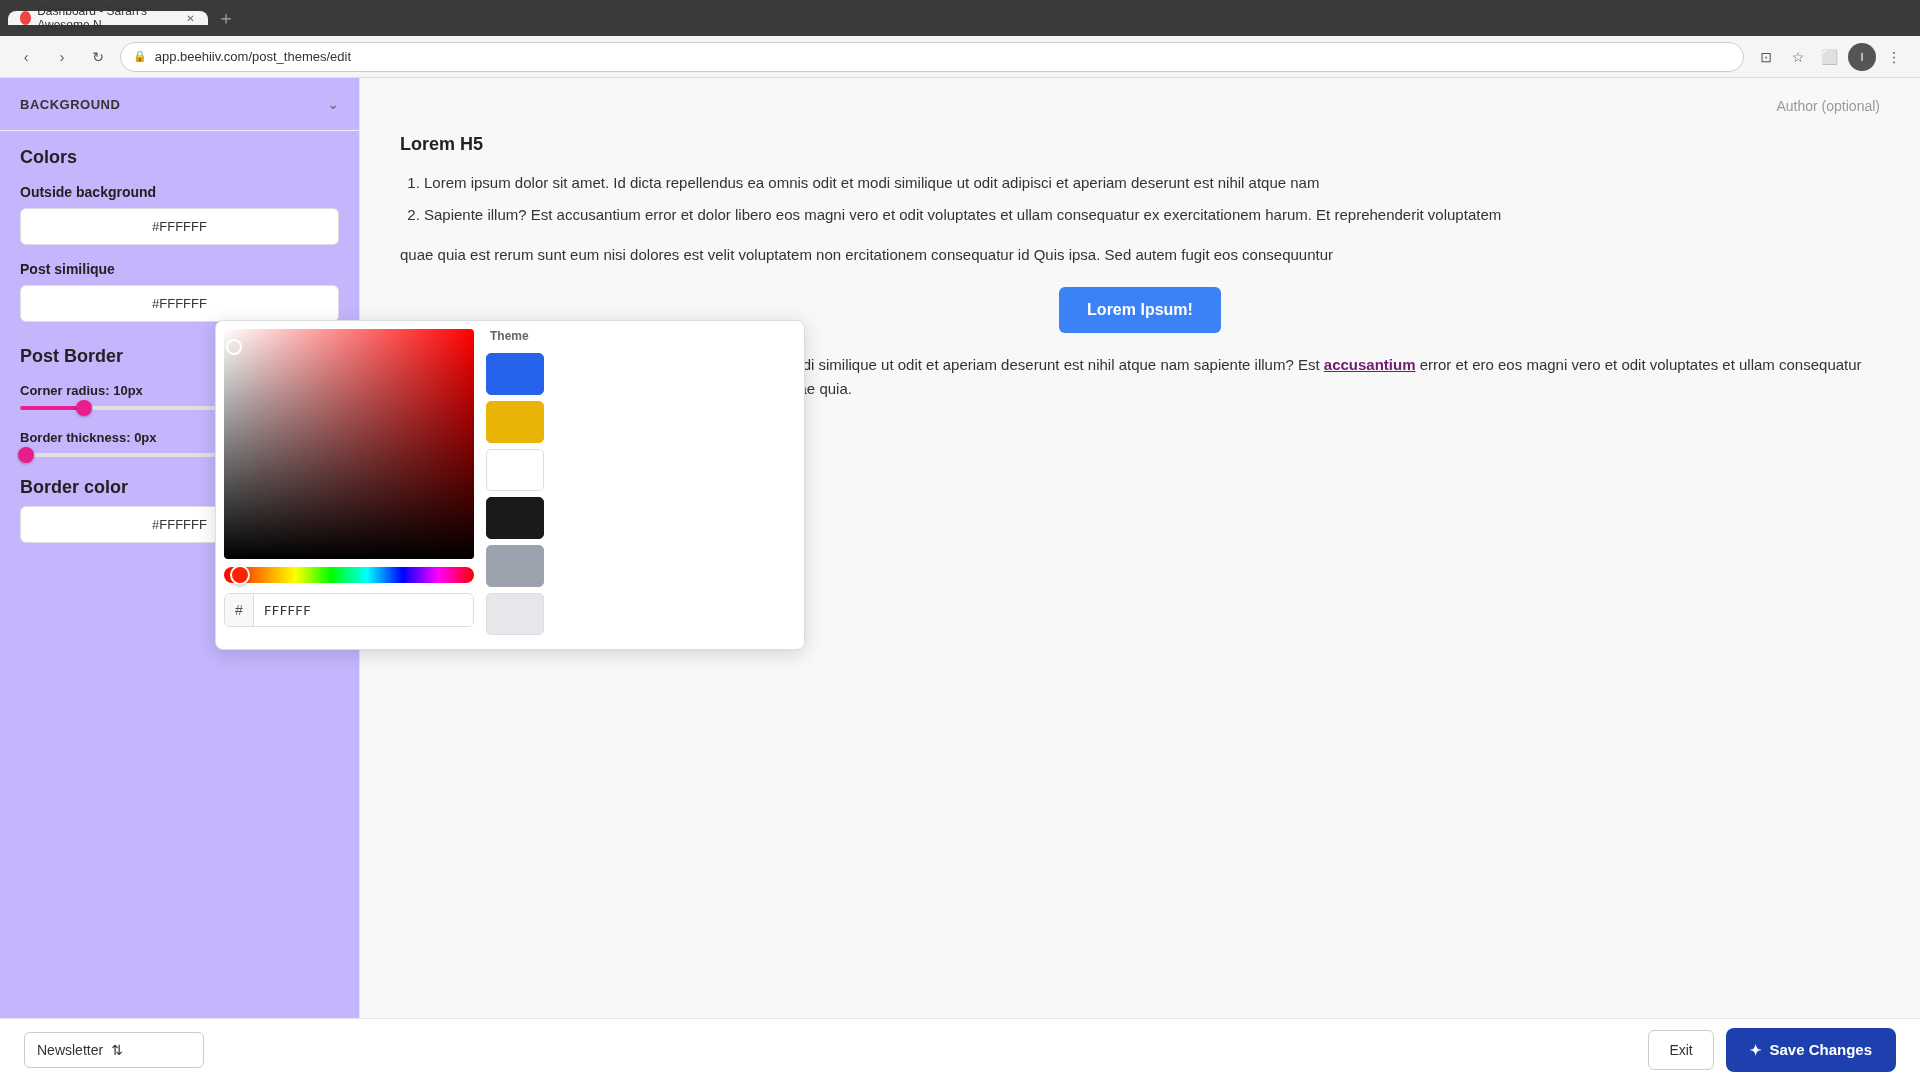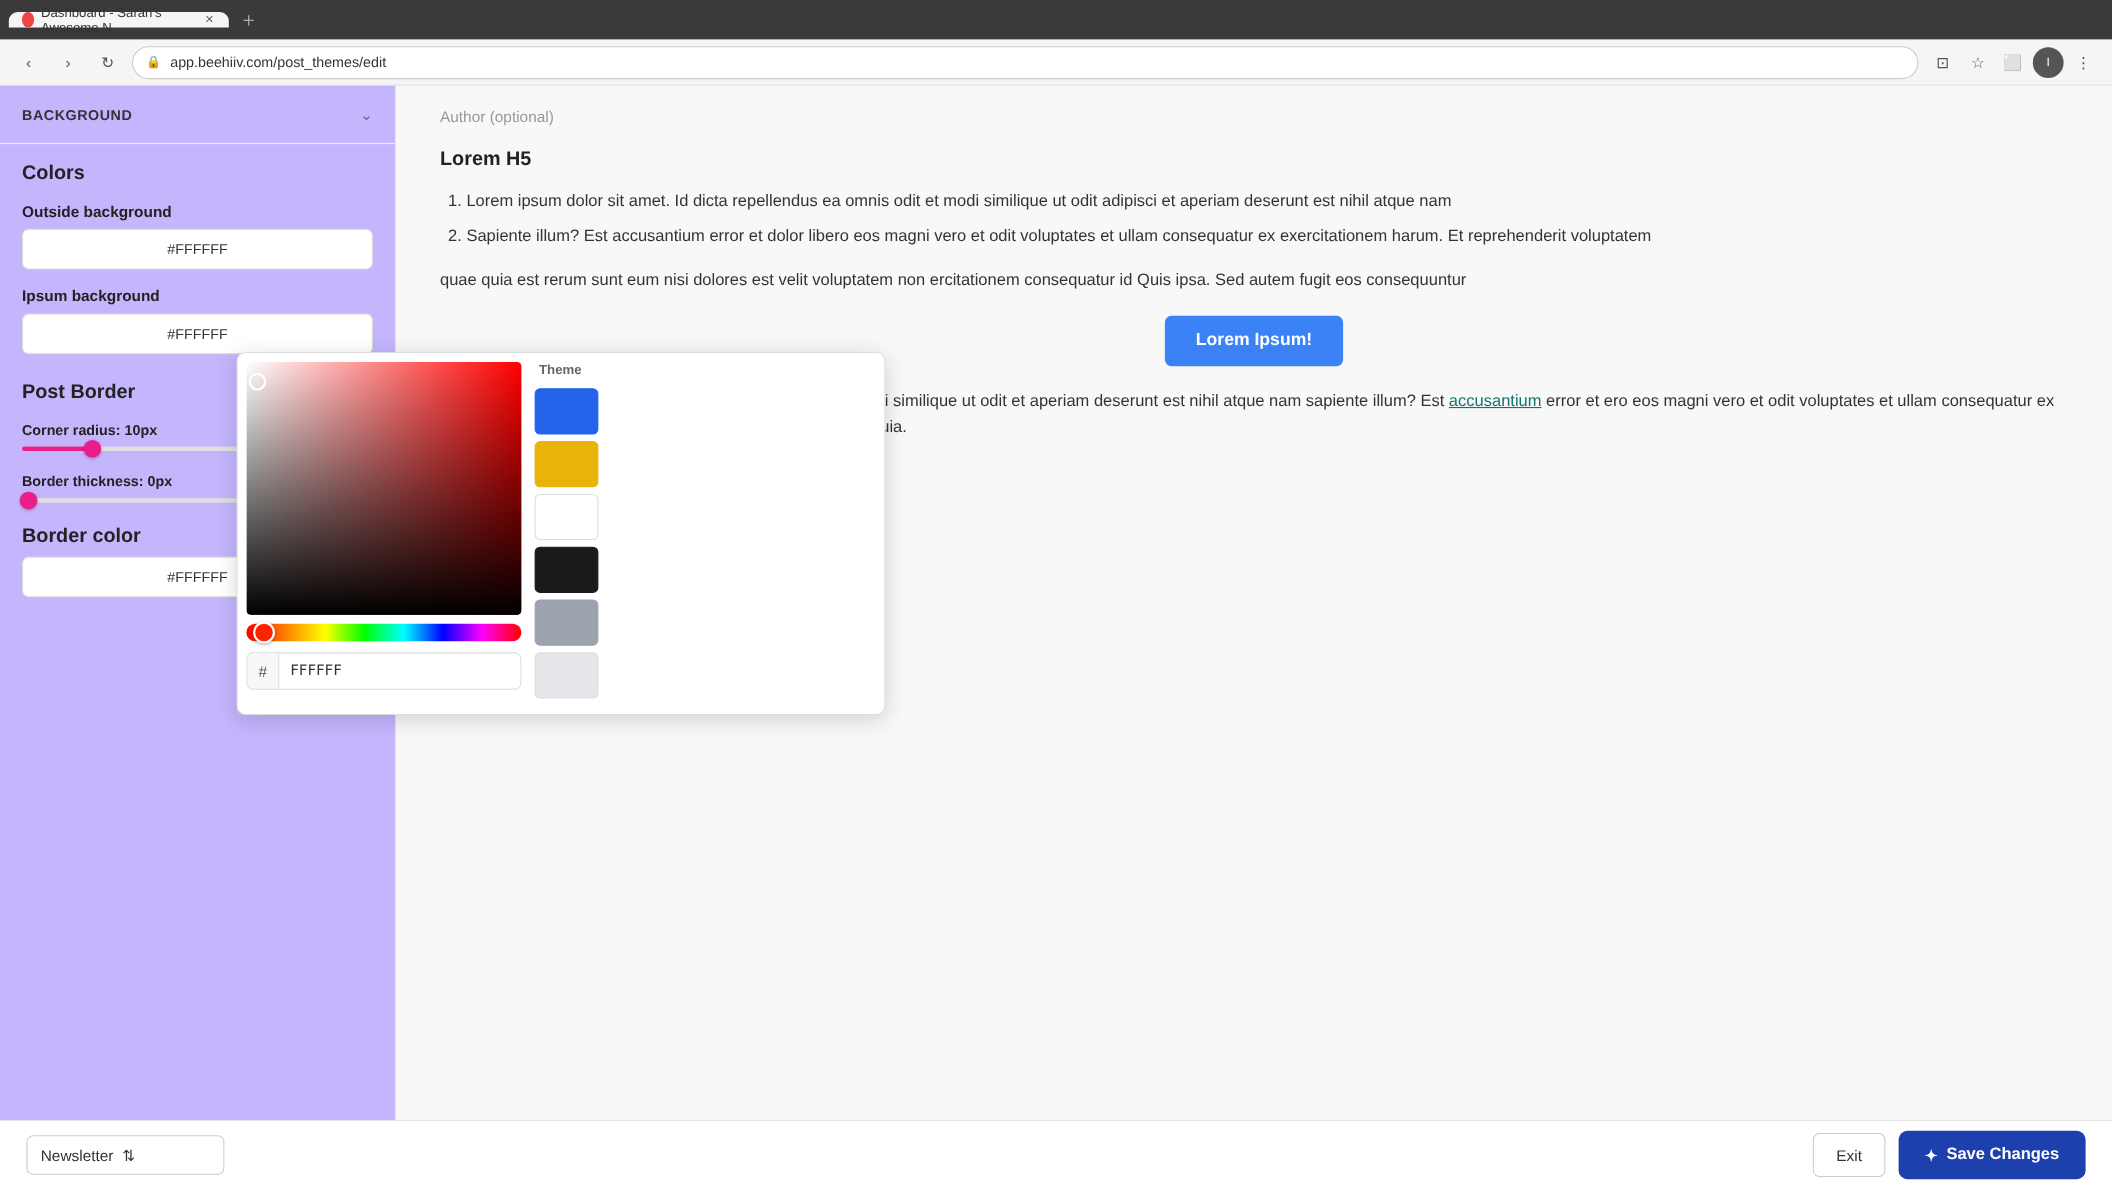--- a/index.html
+++ b/index.html
@@ -337,21 +337,21 @@
     }
 
     
     .main-content {
       flex: 1;
       background: #f8f8f8;
       overflow-y: auto;
       padding: 20px 40px;
     }
     .author-optional {
-      text-align: left;
+      text-align: right;
       color: #999;
       font-size: 14px;
       margin-bottom: 20px;
     }
     .content-h5 {
       font-size: 18px;
       font-weight: 600;
       color: #222;
       margin-bottom: 16px;
     }
@@ -365,22 +365,23 @@
       line-height: 1.6;
       margin-bottom: 8px;
     }
     .content-paragraph {
       font-size: 15px;
       color: #333;
       line-height: 1.6;
       margin-bottom: 16px;
     }
     .content-link {
-      color: #0f766e;
+      color: #701a75;
       text-decoration: underline;
+      font-weight: bold;
     }
     .cta-button {
       display: block;
       margin: 20px auto;
       padding: 14px 28px;
       background: #3b82f6;
       color: white;
       font-size: 16px;
       font-weight: 600;
       border-radius: 6px;
@@ -486,21 +487,21 @@
       <span class="sidebar-section-title">BACKGROUND</span>
       <span class="chevron-icon">⌄</span>
     </div>
 
     <div class="sidebar-content">
       <div class="section-label">Colors</div>
 
       <div class="field-label">Outside background</div>
       <button class="color-swatch-btn">#FFFFFF</button>
 
-      <div class="field-label">Ipsum background</div>
+      <div class="field-label">Post similique</div>
       <button class="color-swatch-btn">#FFFFFF</button>
 
       <div class="post-border-section">
         <div class="post-border-label">Post Border</div>
 
         <div class="slider-label">Corner radius: 10px</div>
         <div class="slider-container">
           <div class="slider-track">
             <div class="slider-fill" style="width: 20%;"></div>
             <div class="slider-thumb" style="left: 20%;"></div>

